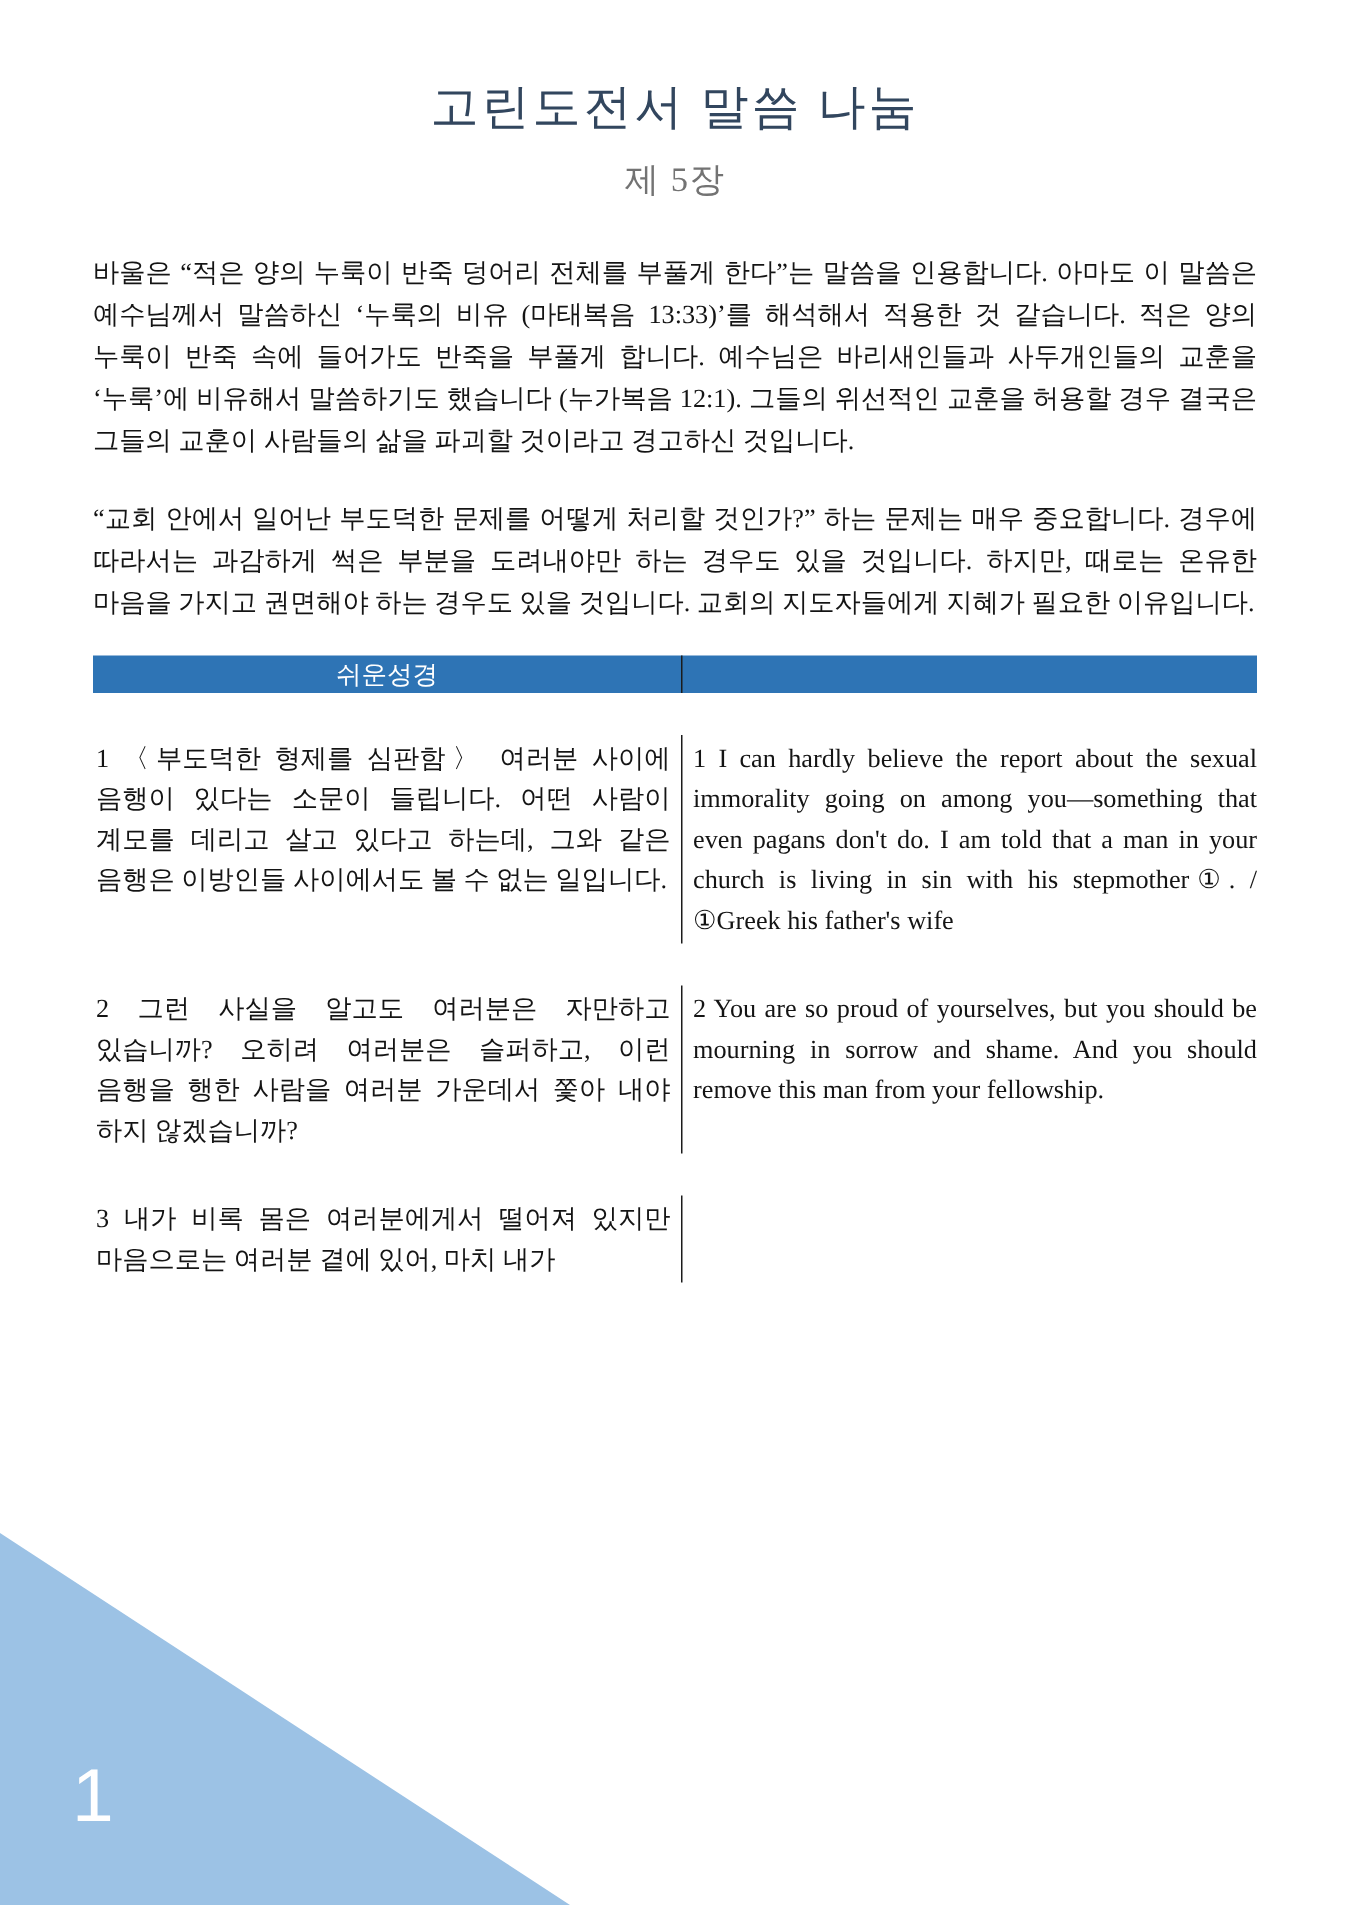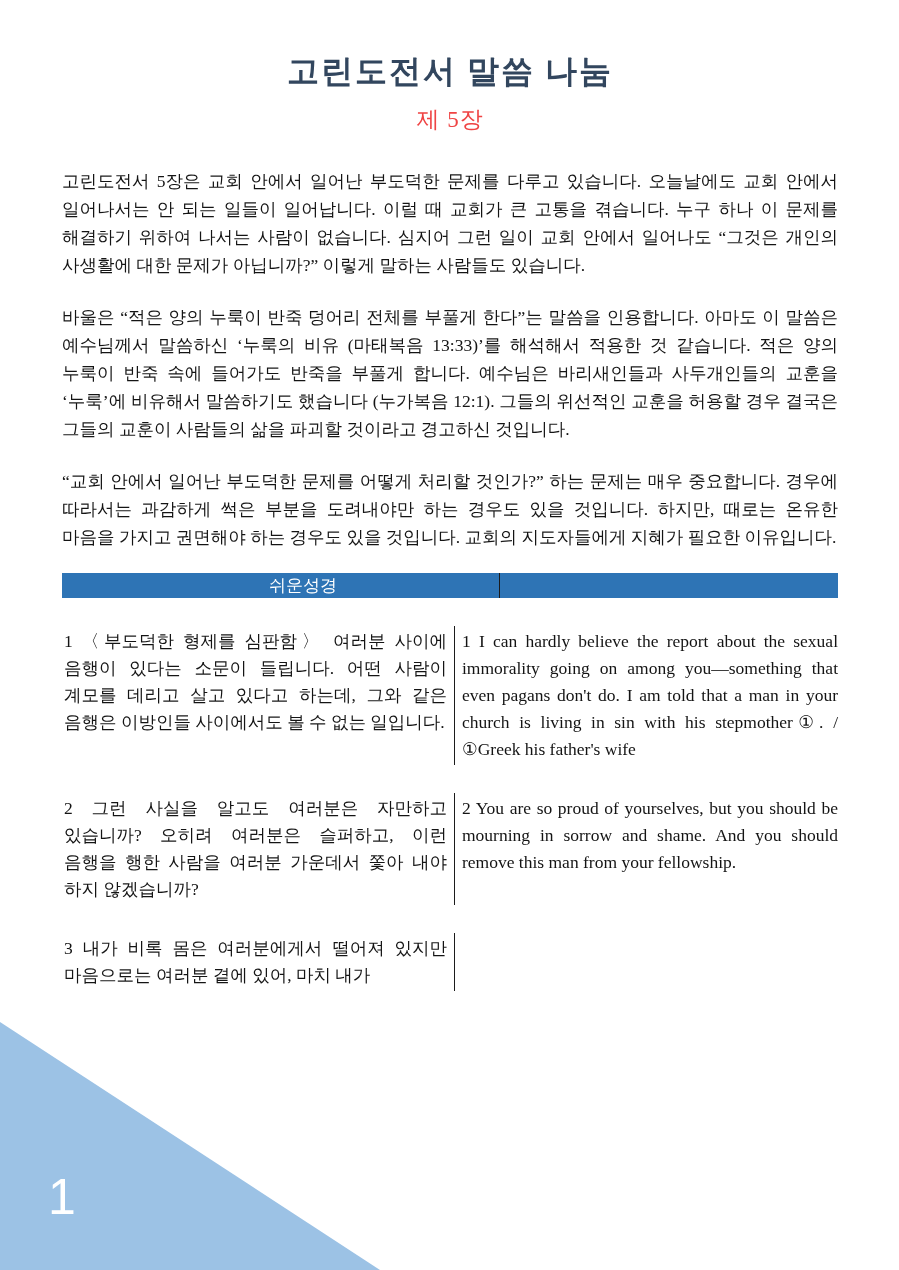--- a/index.html
+++ b/index.html
@@ -15,31 +15,31 @@
   }
   .content {
     position: relative;
     z-index: 1;
     padding: 50px 61px 0 62px;
   }
   .doc-title {
     margin: 0;
     text-align: center;
     font-size: 32px;
-    font-weight: bold;
+    font-weight: normal;
     letter-spacing: 2px;
     color: #32465e;
   }
   .doc-subtitle {
     margin: 10px 0 0 0;
     text-align: center;
     font-size: 23px;
     font-weight: normal;
     letter-spacing: 1px;
-    color: #ef4444;
+    color: #737373;
   }
   .intro { margin-top: 32px; }
   .intro p {
     margin: 0 0 24px 0;
     font-size: 17.5px;
     line-height: 28px;
     text-align: justify;
     word-break: keep-all;
   }
   .intro p:last-child { margin-bottom: 0; }
@@ -49,21 +49,20 @@
     width: 776px;
   }
   .tbl-header {
     display: flex;
     background: #2e74b5;
     color: #ffffff;
     height: 25px;
     line-height: 25px;
     font-size: 17px;
     text-align: center;
-    padding-left: 45px;
   }
   .tbl-header .hcell-left {
     width: 393px;
     border-right: 1.5px solid #1b1b1b;
     box-sizing: border-box;
   }
   .tbl-header .hcell-right { flex: 1; }
 
   .tbl-row { display: flex; margin-top: 28px; }
   .cell-left {
@@ -113,21 +112,20 @@
 
 <div class="page">
   <div class="corner-triangle"></div>
   <div class="page-number">1</div>
 
   <div class="content">
     <h1 class="doc-title">고린도전서 말씀 나눔</h1>
     <h2 class="doc-subtitle">제 5장</h2>
 
     <div class="intro">
-      <p>고린도전서 5장은 교회 안에서 일어난 부도덕한 문제를 다루고 있습니다. 오늘날에도 교회 안에서 일어나서는 안 되는 일들이 일어납니다. 이럴 때 교회가 큰 고통을 겪습니다. 누구 하나 이 문제를 해결하기 위하여 나서는 사람이 없습니다. 심지어 그런 일이 교회 안에서 일어나도 “그것은 개인의 사생활에 대한 문제가 아닙니까?” 이렇게 말하는 사람들도 있습니다.</p>
       <p>바울은 “적은 양의 누룩이 반죽 덩어리 전체를 부풀게 한다”는 말씀을 인용합니다. 아마도 이 말씀은 예수님께서 말씀하신 ‘누룩의 비유 (마태복음 13:33)’를 해석해서 적용한 것 같습니다. 적은 양의 누룩이 반죽 속에 들어가도 반죽을 부풀게 합니다. 예수님은 바리새인들과 사두개인들의 교훈을 ‘누룩’에 비유해서 말씀하기도 했습니다 (누가복음 12:1). 그들의 위선적인 교훈을 허용할 경우 결국은 그들의 교훈이 사람들의 삶을 파괴할 것이라고 경고하신 것입니다.</p>
       <p>“교회 안에서 일어난 부도덕한 문제를 어떻게 처리할 것인가?” 하는 문제는 매우 중요합니다. 경우에 따라서는 과감하게 썩은 부분을 도려내야만 하는 경우도 있을 것입니다. 하지만, 때로는 온유한 마음을 가지고 권면해야 하는 경우도 있을 것입니다. 교회의 지도자들에게 지혜가 필요한 이유입니다.</p>
     </div>
 
     <div class="scripture-table">
       <div class="tbl-header">
         <div class="hcell-left">쉬운성경</div>
       </div>
 
       <div class="tbl-row">

